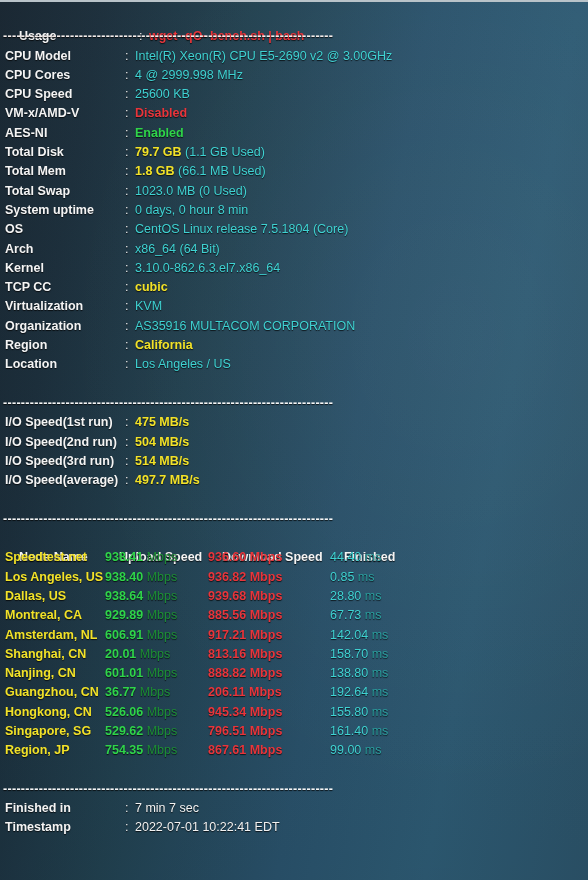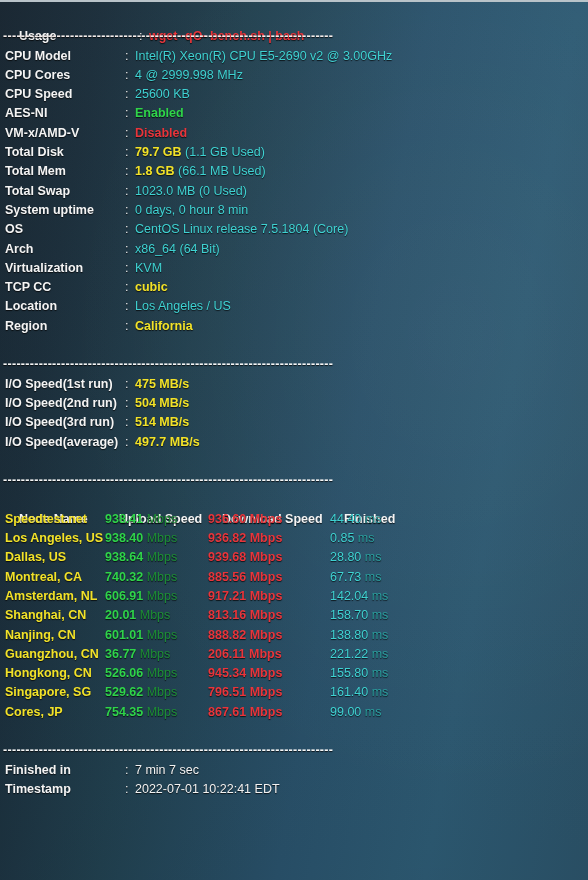--- a/index.html
+++ b/index.html
@@ -106,32 +106,34 @@
   <div class="line">
     <span class="lbl">Usage</span><span class="colon">:</span><span class="c-red">wget -qO- bench.sh | bash</span>
   </div>
 
   <div class="sep red-tint">--------------------------------------------------------------------------</div>
 
   <div id="system-rows">
       <div class="line"><span class="lbl">CPU Model</span><span class="colon">:</span><span class="c-cyan">Intel(R) Xeon(R) CPU E5-2690 v2 @ 3.00GHz</span></div>
       <div class="line"><span class="lbl">CPU Cores</span><span class="colon">:</span><span class="c-cyan">4 @ 2999.998 MHz</span></div>
       <div class="line"><span class="lbl">CPU Speed</span><span class="colon">:</span><span class="c-cyan">25600 KB</span></div>
+      <div class="line"><span class="lbl">VM-x/AMD-V</span><span class="colon">:</span><span class="c-red">Disabled</span></div>
       <div class="line"><span class="lbl">AES-NI</span><span class="colon">:</span><span class="c-green">Enabled</span></div>
-      <div class="line"><span class="lbl">VM-x/AMD-V</span><span class="colon">:</span><span class="c-red">Disabled</span></div>
       <div class="line"><span class="lbl">Total Disk</span><span class="colon">:</span><span class="c-yellow">79.7 GB</span><span class="c-cyan"> (1.1 GB Used)</span></div>
       <div class="line"><span class="lbl">Total Mem</span><span class="colon">:</span><span class="c-yellow">1.8 GB</span><span class="c-cyan"> (66.1 MB Used)</span></div>
       <div class="line"><span class="lbl">Total Swap</span><span class="colon">:</span><span class="c-cyan">1023.0 MB (0 Used)</span></div>
       <div class="line"><span class="lbl">System uptime</span><span class="colon">:</span><span class="c-cyan">0 days, 0 hour 8 min</span></div>
       <div class="line"><span class="lbl">OS</span><span class="colon">:</span><span class="c-cyan">CentOS Linux release 7.5.1804 (Core)</span></div>
       <div class="line"><span class="lbl">Arch</span><span class="colon">:</span><span class="c-cyan">x86_64 (64 Bit)</span></div>
+      <div class="line"><span class="lbl">Kernel</span><span class="colon">:</span><span class="c-cyan">3.10.0-862.6.3.el7.x86_64</span></div>
+      <div class="line"><span class="lbl">TCP CC</span><span class="colon">:</span><span class="c-yellow">cubic</span></div>
       <div class="line"><span class="lbl">Virtualization</span><span class="colon">:</span><span class="c-cyan">KVM</span></div>
-      <div class="line"><span class="lbl">TCP CC</span><span class="colon">:</span><span class="c-yellow">cubic</span></div>
+      <div class="line"><span class="lbl">Organization</span><span class="colon">:</span><span class="c-cyan">AS35916 MULTACOM CORPORATION</span></div>
+      <div class="line"><span class="lbl">Region</span><span class="colon">:</span><span class="c-yellow">California</span></div>
       <div class="line"><span class="lbl">Location</span><span class="colon">:</span><span class="c-cyan">Los Angeles / US</span></div>
-      <div class="line"><span class="lbl">Region</span><span class="colon">:</span><span class="c-yellow">California</span></div>
     </div>
 
   <div class="blank"></div>
   <div class="sep">--------------------------------------------------------------------------</div>
 
   <div id="io-rows">
       <div class="line"><span class="lbl">I/O Speed(1st run)</span><span class="colon">:</span><span class="c-yellow">475 MB/s</span></div>
       <div class="line"><span class="lbl">I/O Speed(2nd run)</span><span class="colon">:</span><span class="c-yellow">504 MB/s</span></div>
       <div class="line"><span class="lbl">I/O Speed(3rd run)</span><span class="colon">:</span><span class="c-yellow">514 MB/s</span></div>
       <div class="line"><span class="lbl">I/O Speed(average)</span><span class="colon">:</span><span class="c-yellow">497.7 MB/s</span></div>
@@ -141,28 +143,28 @@
   <div class="sep">--------------------------------------------------------------------------</div>
 
   <div class="line">
     <span class="cell col-node hdr">Node Name</span><span class="cell col-up hdr">Upload Speed</span><span class="cell col-down hdr">Download Speed</span><span class="cell col-lat hdr">Finished</span>
   </div>
 
   <div id="speedtest-rows">
       <div class="line"><span class="cell col-node c-yellow">Speedtest.net</span><span class="cell col-up"><span class="c-green">938.41</span><span class="c-green-d"> Mbps</span></span><span class="cell col-down"><span class="c-red">936.60</span><span class="c-red"> Mbps</span></span><span class="cell col-lat"><span class="c-cyan">44.40</span><span class="c-cyan-d"> ms</span></span></div>
       <div class="line"><span class="cell col-node c-yellow">Los Angeles, US</span><span class="cell col-up"><span class="c-green">938.40</span><span class="c-green-d"> Mbps</span></span><span class="cell col-down"><span class="c-red">936.82</span><span class="c-red"> Mbps</span></span><span class="cell col-lat"><span class="c-cyan">0.85</span><span class="c-cyan-d"> ms</span></span></div>
       <div class="line"><span class="cell col-node c-yellow">Dallas, US</span><span class="cell col-up"><span class="c-green">938.64</span><span class="c-green-d"> Mbps</span></span><span class="cell col-down"><span class="c-red">939.68</span><span class="c-red"> Mbps</span></span><span class="cell col-lat"><span class="c-cyan">28.80</span><span class="c-cyan-d"> ms</span></span></div>
-      <div class="line"><span class="cell col-node c-yellow">Montreal, CA</span><span class="cell col-up"><span class="c-green">740.32</span><span class="c-green-d"> Mbps</span></span><span class="cell col-down"><span class="c-red">885.56</span><span class="c-red"> Mbps</span></span><span class="cell col-lat"><span class="c-cyan">67.73</span><span class="c-cyan-d"> ms</span></span></div>
+      <div class="line"><span class="cell col-node c-yellow">Montreal, CA</span><span class="cell col-up"><span class="c-green">929.89</span><span class="c-green-d"> Mbps</span></span><span class="cell col-down"><span class="c-red">885.56</span><span class="c-red"> Mbps</span></span><span class="cell col-lat"><span class="c-cyan">67.73</span><span class="c-cyan-d"> ms</span></span></div>
       <div class="line"><span class="cell col-node c-yellow">Amsterdam, NL</span><span class="cell col-up"><span class="c-green">606.91</span><span class="c-green-d"> Mbps</span></span><span class="cell col-down"><span class="c-red">917.21</span><span class="c-red"> Mbps</span></span><span class="cell col-lat"><span class="c-cyan">142.04</span><span class="c-cyan-d"> ms</span></span></div>
       <div class="line"><span class="cell col-node c-yellow">Shanghai, CN</span><span class="cell col-up"><span class="c-green">20.01</span><span class="c-green-d"> Mbps</span></span><span class="cell col-down"><span class="c-red">813.16</span><span class="c-red"> Mbps</span></span><span class="cell col-lat"><span class="c-cyan">158.70</span><span class="c-cyan-d"> ms</span></span></div>
       <div class="line"><span class="cell col-node c-yellow">Nanjing, CN</span><span class="cell col-up"><span class="c-green">601.01</span><span class="c-green-d"> Mbps</span></span><span class="cell col-down"><span class="c-red">888.82</span><span class="c-red"> Mbps</span></span><span class="cell col-lat"><span class="c-cyan">138.80</span><span class="c-cyan-d"> ms</span></span></div>
-      <div class="line"><span class="cell col-node c-yellow">Guangzhou, CN</span><span class="cell col-up"><span class="c-green">36.77</span><span class="c-green-d"> Mbps</span></span><span class="cell col-down"><span class="c-red">206.11</span><span class="c-red"> Mbps</span></span><span class="cell col-lat"><span class="c-cyan">221.22</span><span class="c-cyan-d"> ms</span></span></div>
+      <div class="line"><span class="cell col-node c-yellow">Guangzhou, CN</span><span class="cell col-up"><span class="c-green">36.77</span><span class="c-green-d"> Mbps</span></span><span class="cell col-down"><span class="c-red">206.11</span><span class="c-red"> Mbps</span></span><span class="cell col-lat"><span class="c-cyan">192.64</span><span class="c-cyan-d"> ms</span></span></div>
       <div class="line"><span class="cell col-node c-yellow">Hongkong, CN</span><span class="cell col-up"><span class="c-green">526.06</span><span class="c-green-d"> Mbps</span></span><span class="cell col-down"><span class="c-red">945.34</span><span class="c-red"> Mbps</span></span><span class="cell col-lat"><span class="c-cyan">155.80</span><span class="c-cyan-d"> ms</span></span></div>
       <div class="line"><span class="cell col-node c-yellow">Singapore, SG</span><span class="cell col-up"><span class="c-green">529.62</span><span class="c-green-d"> Mbps</span></span><span class="cell col-down"><span class="c-red">796.51</span><span class="c-red"> Mbps</span></span><span class="cell col-lat"><span class="c-cyan">161.40</span><span class="c-cyan-d"> ms</span></span></div>
-      <div class="line"><span class="cell col-node c-yellow">Cores, JP</span><span class="cell col-up"><span class="c-green">754.35</span><span class="c-green-d"> Mbps</span></span><span class="cell col-down"><span class="c-red">867.61</span><span class="c-red"> Mbps</span></span><span class="cell col-lat"><span class="c-cyan">99.00</span><span class="c-cyan-d"> ms</span></span></div>
+      <div class="line"><span class="cell col-node c-yellow">Region, JP</span><span class="cell col-up"><span class="c-green">754.35</span><span class="c-green-d"> Mbps</span></span><span class="cell col-down"><span class="c-red">867.61</span><span class="c-red"> Mbps</span></span><span class="cell col-lat"><span class="c-cyan">99.00</span><span class="c-cyan-d"> ms</span></span></div>
     </div>
 
   <div class="blank"></div>
   <div class="sep">--------------------------------------------------------------------------</div>
 
   <div id="footer-rows">
       <div class="line"><span class="lbl">Finished in</span><span class="colon">:</span><span class="c-white">7 min 7 sec</span></div>
       <div class="line"><span class="lbl">Timestamp</span><span class="colon">:</span><span class="c-white">2022-07-01 10:22:41 EDT</span></div>
     </div>
 

